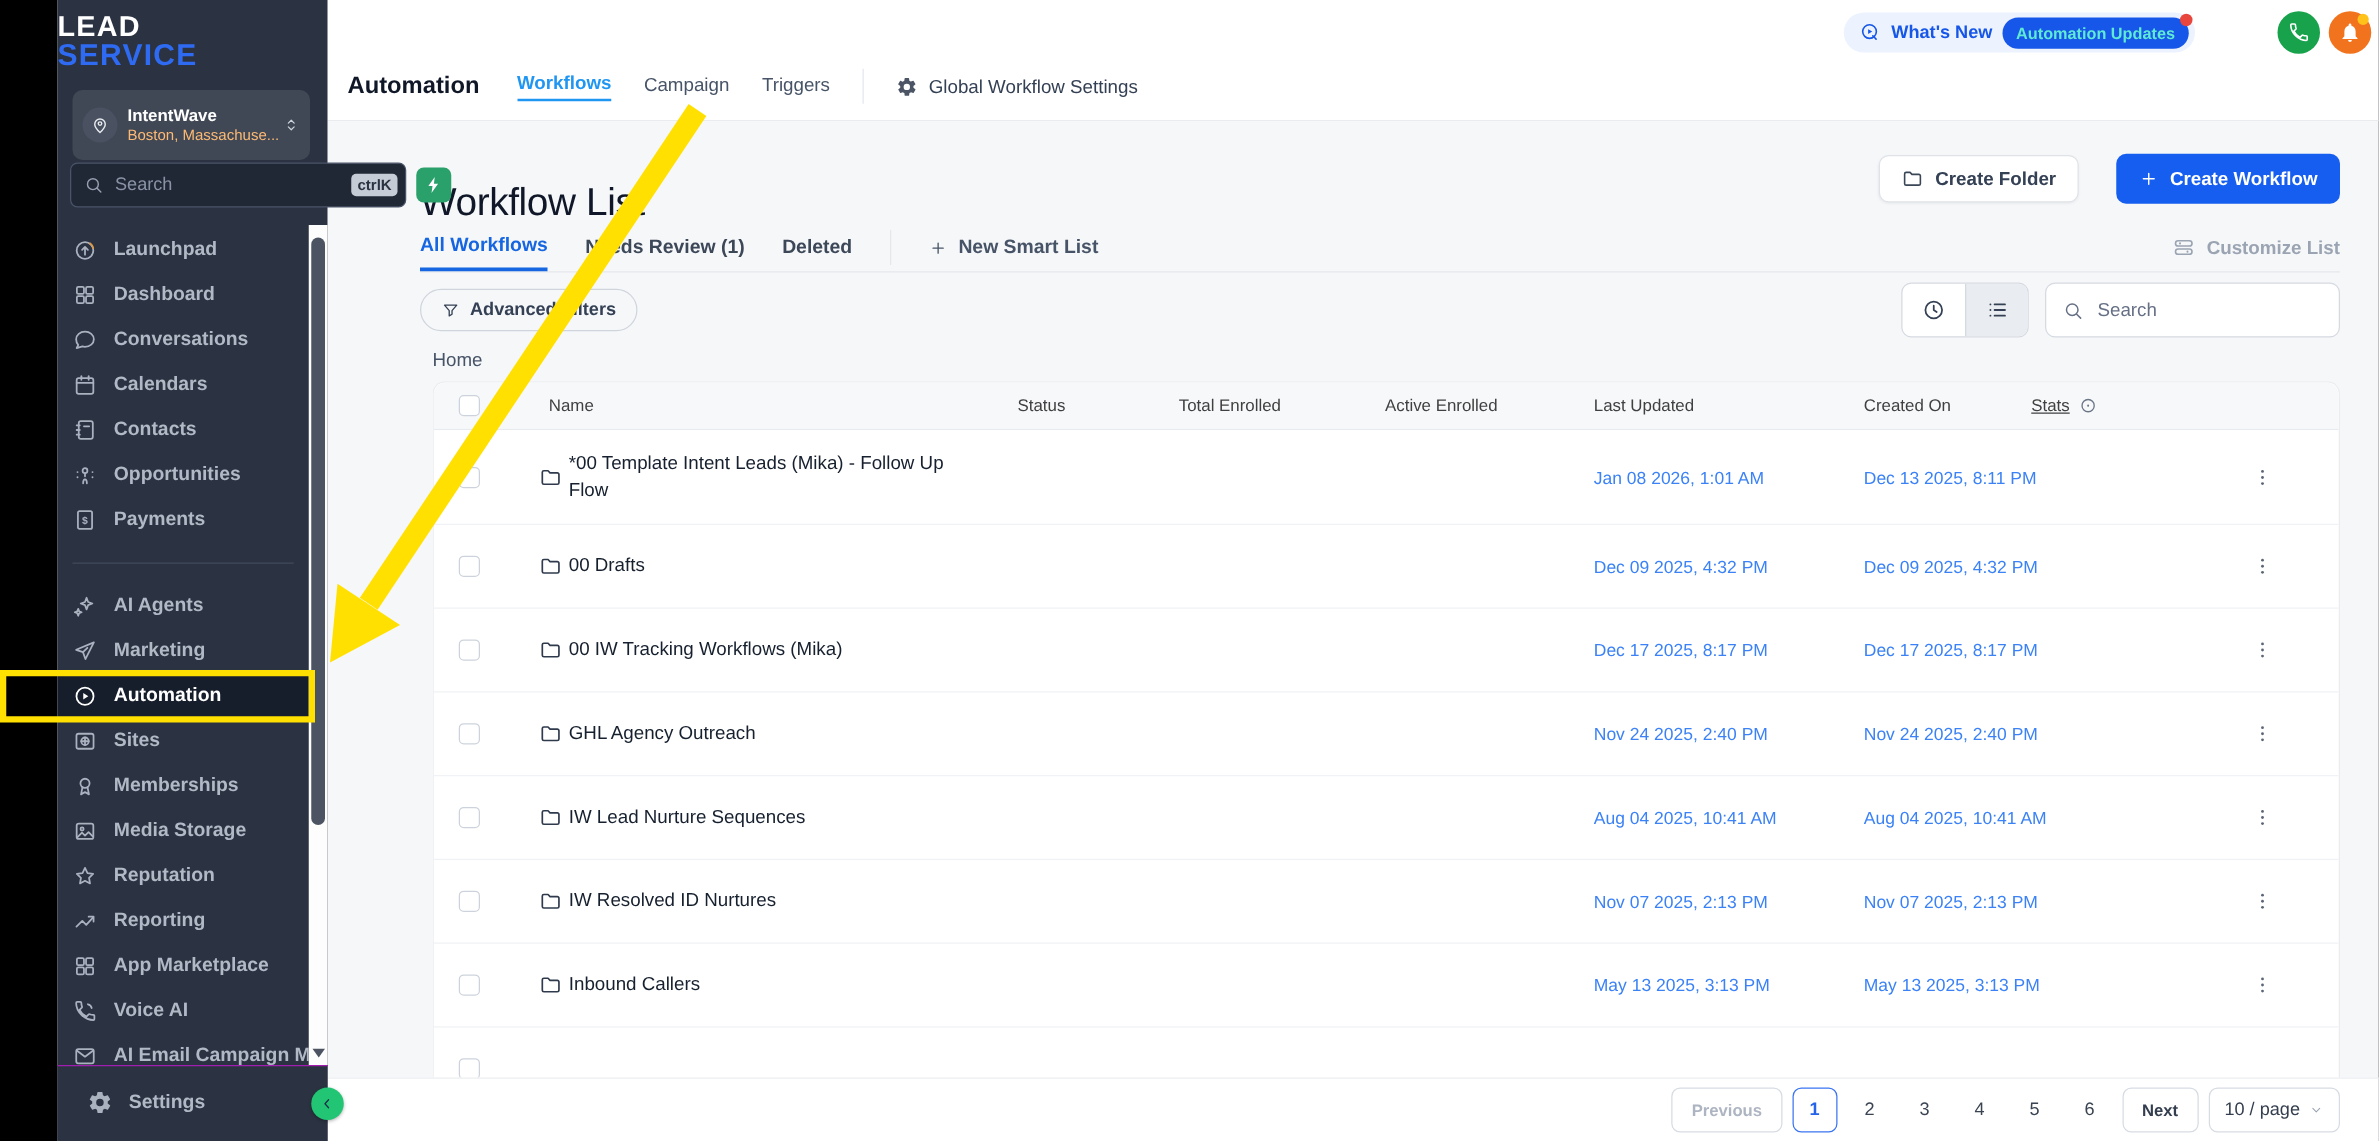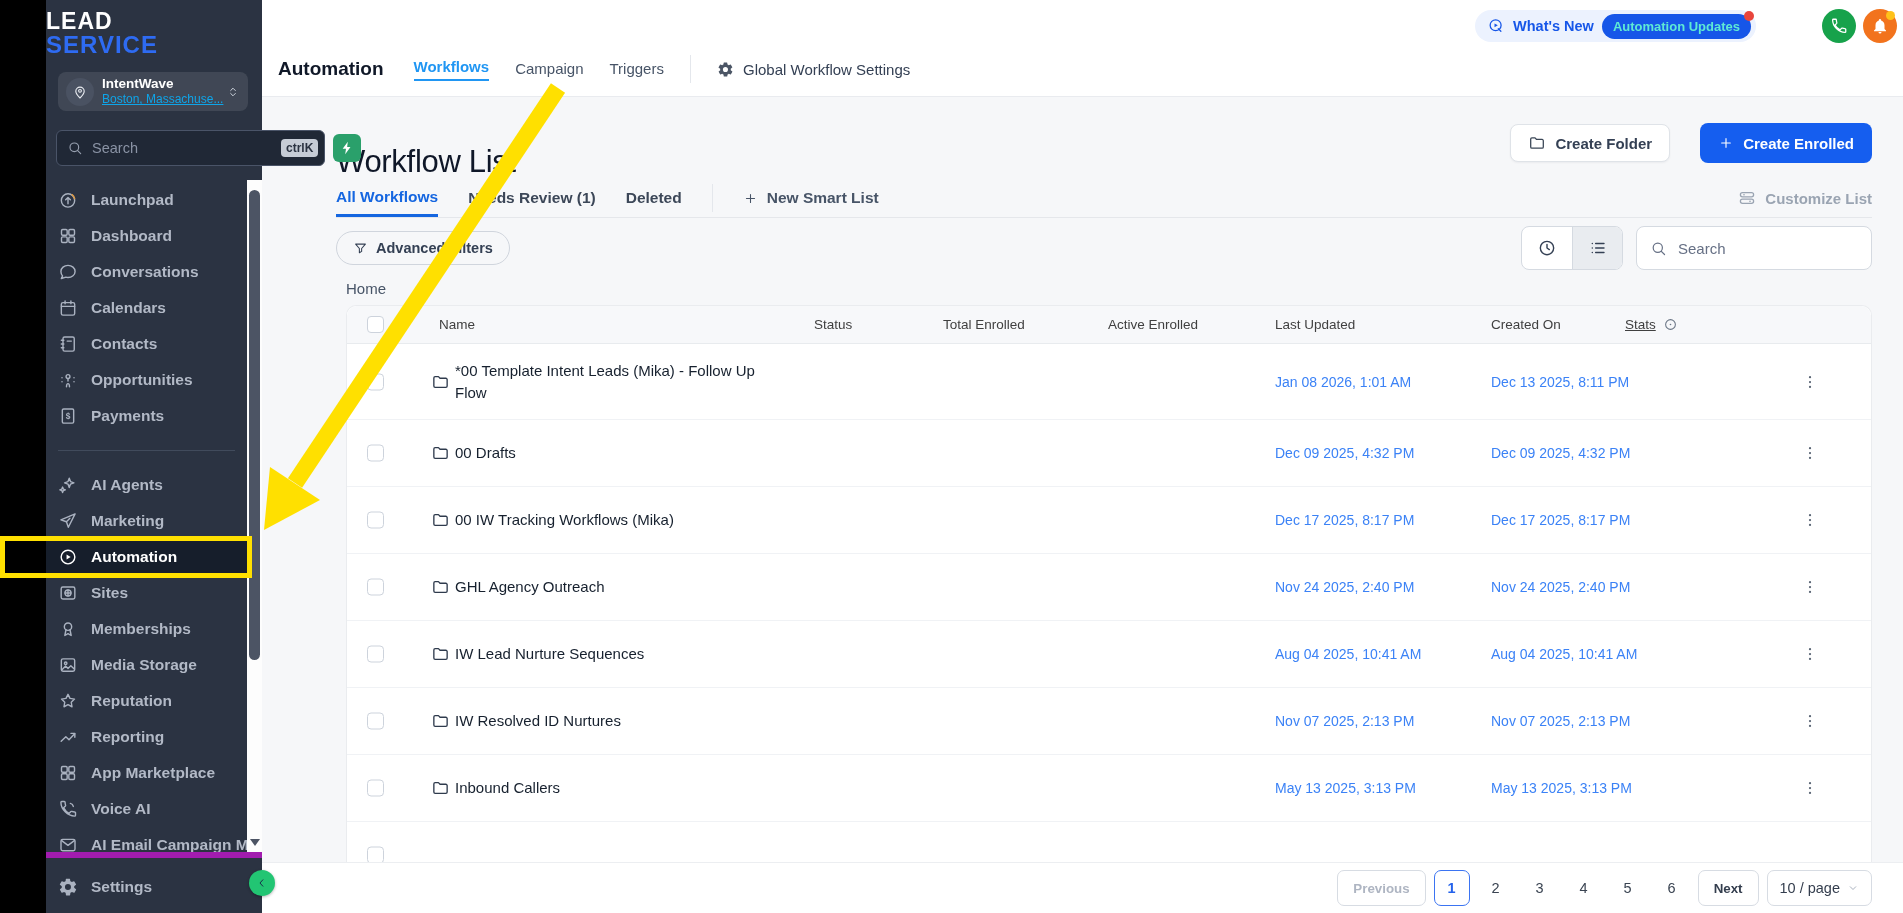--- a/index.html
+++ b/index.html
@@ -7,28 +7,28 @@
   #root{position:relative;width:1903px;height:913px;overflow:hidden;background:#f6f7f9;}
 
   
   .black-strip{position:absolute;left:0;top:0;width:46px;height:913px;background:#000;}
 
   
   .sidebar{position:absolute;left:46px;top:0;width:216px;height:913px;background:#2b3342;z-index:20;}
   .logo{position:absolute;top:10px;left:0;width:100%;text-align:left;line-height:1.02;}
   .logo .l1{font-size:23px;font-weight:800;color:#fff;letter-spacing:1px;}
   .logo .l2{font-size:24px;font-weight:800;color:#2e6bf2;letter-spacing:1px;}
-  .account{position:absolute;top:72px;left:12px;right:14px;height:39px;background:rgba(255,255,255,.1);
+  .account{position:absolute;top:72px;left:12px;right:14px;height:56px;background:rgba(255,255,255,.1);
     border-radius:8px;display:flex;align-items:center;padding:0 8px;cursor:pointer;}
   .avatar{width:28px;height:28px;border-radius:50%;background:#4a5262;color:#e8ebf0;display:flex;
     align-items:center;justify-content:center;flex:none;}
   .avatar .icon{width:16px;height:16px;}
   .acct-txt{margin-left:8px;flex:1;min-width:0;}
   .acct-name{font-size:13.5px;font-weight:700;color:#fff;line-height:1.2;white-space:nowrap;overflow:hidden;}
-  .acct-loc{font-size:12px;color:#0ea5e9;line-height:1.2;white-space:nowrap;overflow:hidden;text-decoration:underline;}
+  .acct-loc{font-size:12px;color:#fdba74;line-height:1.2;white-space:nowrap;overflow:hidden;}
   .acct-chev{color:#cdd3dd;width:14px;height:22px;flex:none;}
   .sb-search-row{position:absolute;top:130px;left:10px;right:8px;height:36px;display:flex;align-items:center;gap:8px;}
   .sb-search{flex:1;height:36px;background:#202836;border:1px solid #4a5468;border-radius:6px;
     display:flex;align-items:center;padding:0 6px 0 10px;}
   .sb-search .icon{width:16px;height:16px;color:#97a0b0;flex:none;}
   .sb-search input{flex:1;min-width:0;background:transparent;border:none;outline:none;color:#dfe3ea;
     font-size:14.5px;margin-left:7px;}
   .sb-search input::placeholder{color:#8a93a5;}
   .kbd{background:#c6ccd6;color:#2b3342;font-size:12px;font-weight:700;border-radius:4px;padding:2px 5px;flex:none;}
   .sb-bolt{width:28px;height:28px;border-radius:6px;background:#2aa06b;color:#fff;display:flex;
@@ -38,21 +38,21 @@
   .nav-item{height:36px;display:flex;align-items:center;gap:13px;padding-left:12px;color:#b2b9c6;cursor:pointer;}
   .nav-item .icon{width:20px;height:20px;flex:none;color:#aab2c0;}
   .nav-label{font-size:15.5px;font-weight:600;white-space:nowrap;overflow:hidden;}
   .nav-item.active{background:#161e2b;color:#fff;}
   .nav-item.active .icon{color:#fff;}
   .nav-divider{border-top:1px solid #414b5c;margin:16px 12px;}
   .sb-track{position:absolute;right:0;top:180px;bottom:61px;width:15px;background:#fdfdfd;}
   .sb-thumb{position:absolute;left:2px;top:10px;width:11px;height:470px;background:#4c5464;border-radius:6px;cursor:pointer;}
   .sb-tri{position:absolute;left:2.5px;bottom:6px;width:0;height:0;border-left:5px solid transparent;
     border-right:5px solid transparent;border-top:7px solid #4c5464;}
-  .sb-bottom{position:absolute;left:0;right:0;bottom:0;height:61px;background:#2b3342;border-top:6px solid #a21caf;}
+  .sb-bottom{position:absolute;left:0;right:0;bottom:0;height:61px;background:#2b3342;border-top:1px solid #a21caf;padding-left:12px;}
   .sb-bottom .nav-item{margin-top:11px;}
   .collapse-btn{position:absolute;right:-13px;bottom:17px;width:26px;height:26px;border-radius:50%;
     background:#22c573;color:#17304a;display:flex;align-items:center;justify-content:center;cursor:pointer;z-index:30;
     box-shadow:0 1px 3px rgba(0,0,0,.3);}
   .collapse-btn .icon{width:14px;height:14px;}
 
   
   .topbar{position:absolute;left:262px;top:0;right:0;height:97px;background:#fff;border-bottom:1px solid #e9ebef;}
   .topnav{position:absolute;left:16px;bottom:0;height:54px;display:flex;align-items:center;gap:26px;}
   .topnav .section-title{font-size:19px;font-weight:700;color:#101828;margin-right:4px;}
@@ -472,21 +472,21 @@
             </svg>
           </span>
         <span>Create Folder</span>
       </button>
       <button class="btn-blue">
         <span class="icon">
             <svg viewBox="0 0 24 24" fill="none" stroke="currentColor" stroke-width="1.7" stroke-linecap="round" stroke-linejoin="round">
               <path d="M12 5.5v13M5.5 12h13"></path>
             </svg>
           </span>
-        <span>Create Enrolled</span>
+        <span>Create Workflow</span>
       </button>
     </div>
 
     <div class="tabs-bar">
       <span class="wtab active">All Workflows</span>
       <span class="wtab">Needs Review (1)</span>
       <span class="wtab">Deleted</span>
       <span class="vdiv"></span>
       <span class="smart">
         <span class="icon">

